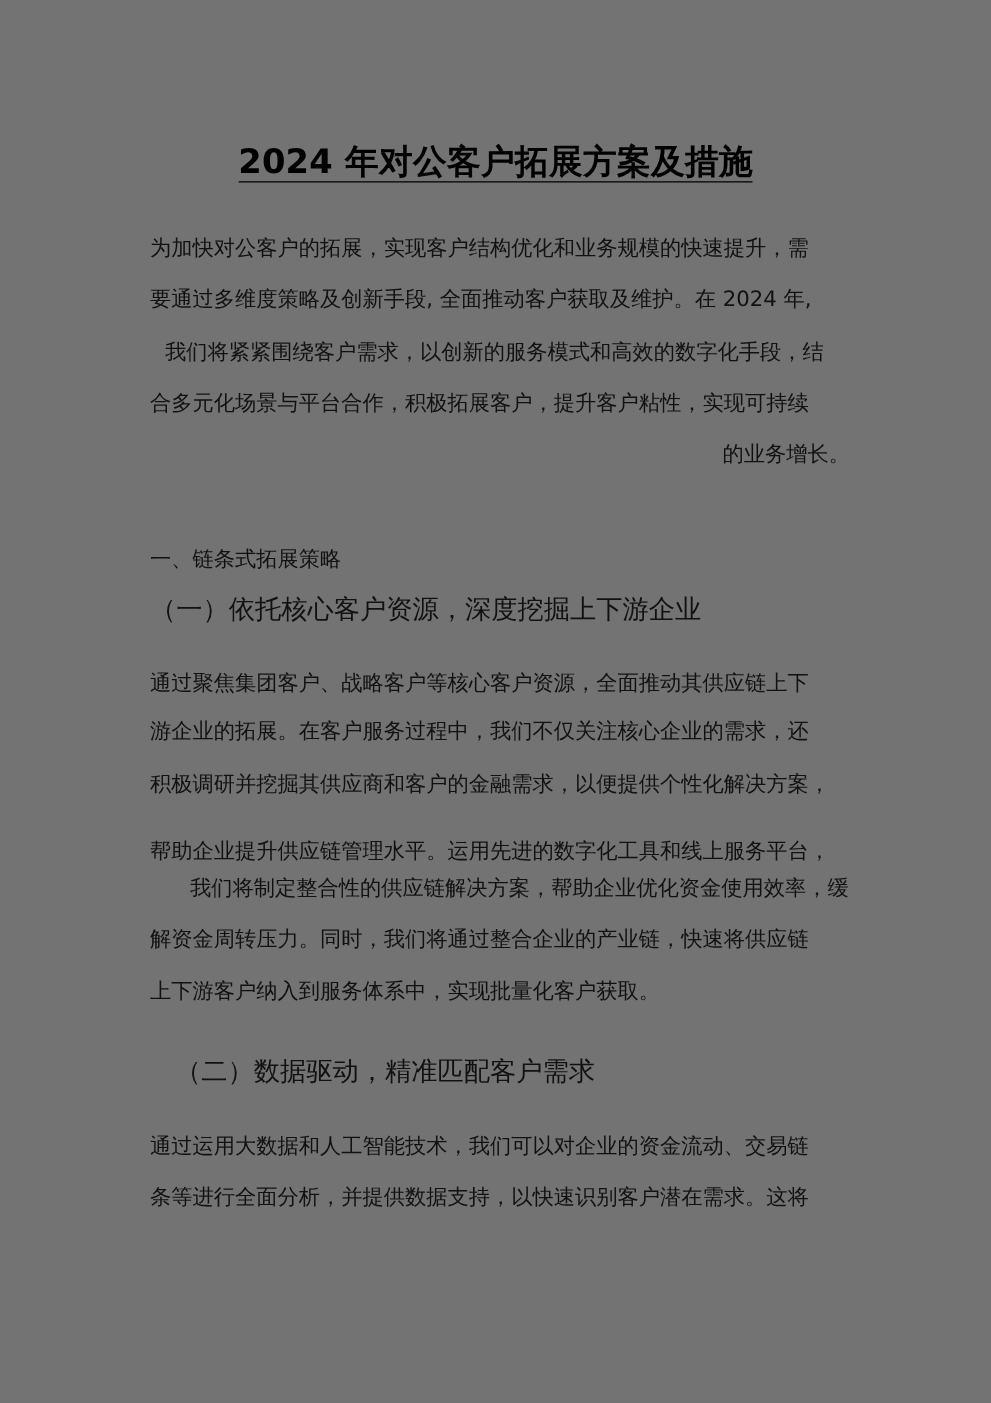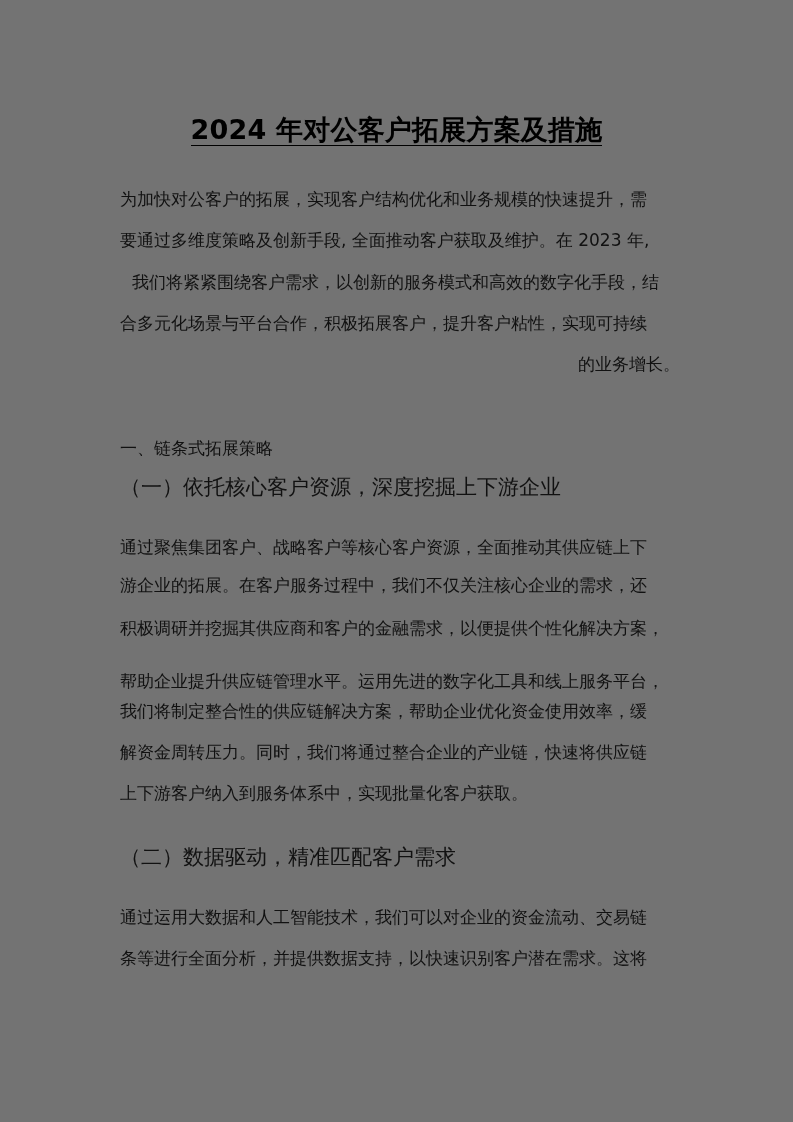--- a/index.html
+++ b/index.html
@@ -68,40 +68,40 @@
   </style>
 </head>
 <body>
 
 <div class="page">
 
   <h1 class="title"><span>2024 年对公客户拓展方案及措施</span></h1>
 
   <div>
     <div class="line" style="top:187px;">为加快对公客户的拓展，实现客户结构优化和业务规模的快速提升，需</div>
-    <div class="line" style="top:228px;">要通过多维度策略及创新手段, 全面推动客户获取及维护。在 2023 年,</div>
+    <div class="line" style="top:228px;">要通过多维度策略及创新手段, 全面推动客户获取及维护。在 2024 年,</div>
     <div class="line" style="top:270px;margin-left:12px;">我们将紧紧围绕客户需求，以创新的服务模式和高效的数字化手段，结</div>
     <div class="line" style="top:311px;">合多元化场景与平台合作，积极拓展客户，提升客户粘性，实现可持续</div>
     <div class="line" style="top:352px;text-align:right;">的业务增长。</div>
   </div>
 
   <div class="heading" style="top:436px;text-align:center;">一、链条式拓展策略</div>
 
   <div class="subheading" style="top:475px;">（一）依托核心客户资源，深度挖掘上下游企业</div>
 
   <div>
     <div class="line" style="top:535px;">通过聚焦集团客户、战略客户等核心客户资源，全面推动其供应链上下</div>
     <div class="line" style="top:575px;font-family:Liberation Mono, monospace;">游企业的拓展。在客户服务过程中，我们不仅关注核心企业的需求，还</div>
     <div class="line" style="top:616px;">积极调研并挖掘其供应商和客户的金融需求，以便提供个性化解决方案，</div>
     <div class="line" style="top:657px;margin-top:12px;">帮助企业提升供应链管理水平。运用先进的数字化工具和线上服务平台，</div>
-    <div class="line" style="top:699px;">我们将制定整合性的供应链解决方案，帮助企业优化资金使用效率，缓</div>
+    <div class="line" style="top:699px;margin-left:32px;">我们将制定整合性的供应链解决方案，帮助企业优化资金使用效率，缓</div>
     <div class="line" style="top:740px;">解资金周转压力。同时，我们将通过整合企业的产业链，快速将供应链</div>
     <div class="line" style="top:781px;">上下游客户纳入到服务体系中，实现批量化客户获取。</div>
   </div>
 
-  <div class="subheading" style="top:845px;">（二）数据驱动，精准匹配客户需求</div>
+  <div class="subheading" style="top:845px;margin-left:20px;">（二）数据驱动，精准匹配客户需求</div>
 
   <div>
     <div class="line" style="top:905px;">通过运用大数据和人工智能技术，我们可以对企业的资金流动、交易链</div>
     <div class="line" style="top:946px;">条等进行全面分析，并提供数据支持，以快速识别客户潜在需求。这将</div>
   </div>
 
 </div>
 
 </body></html>

